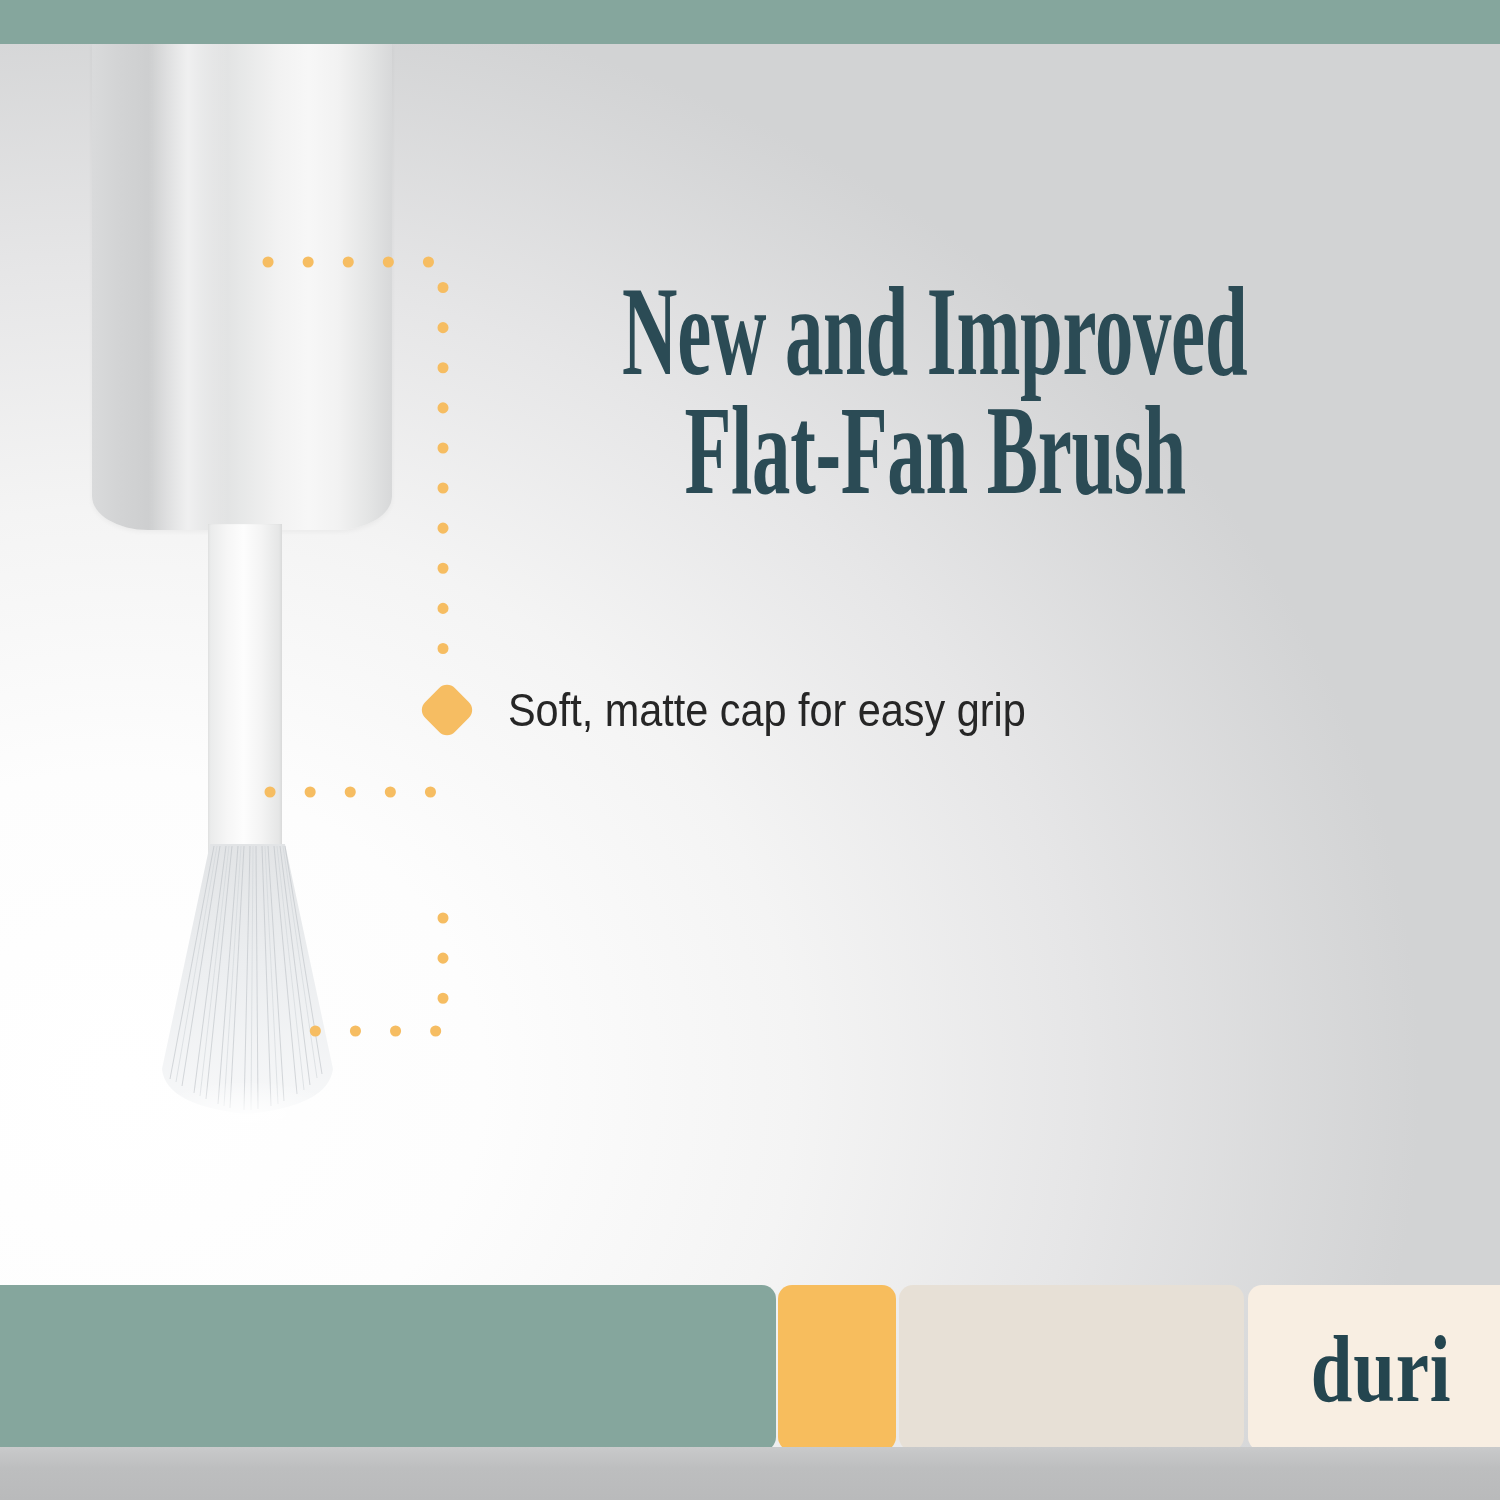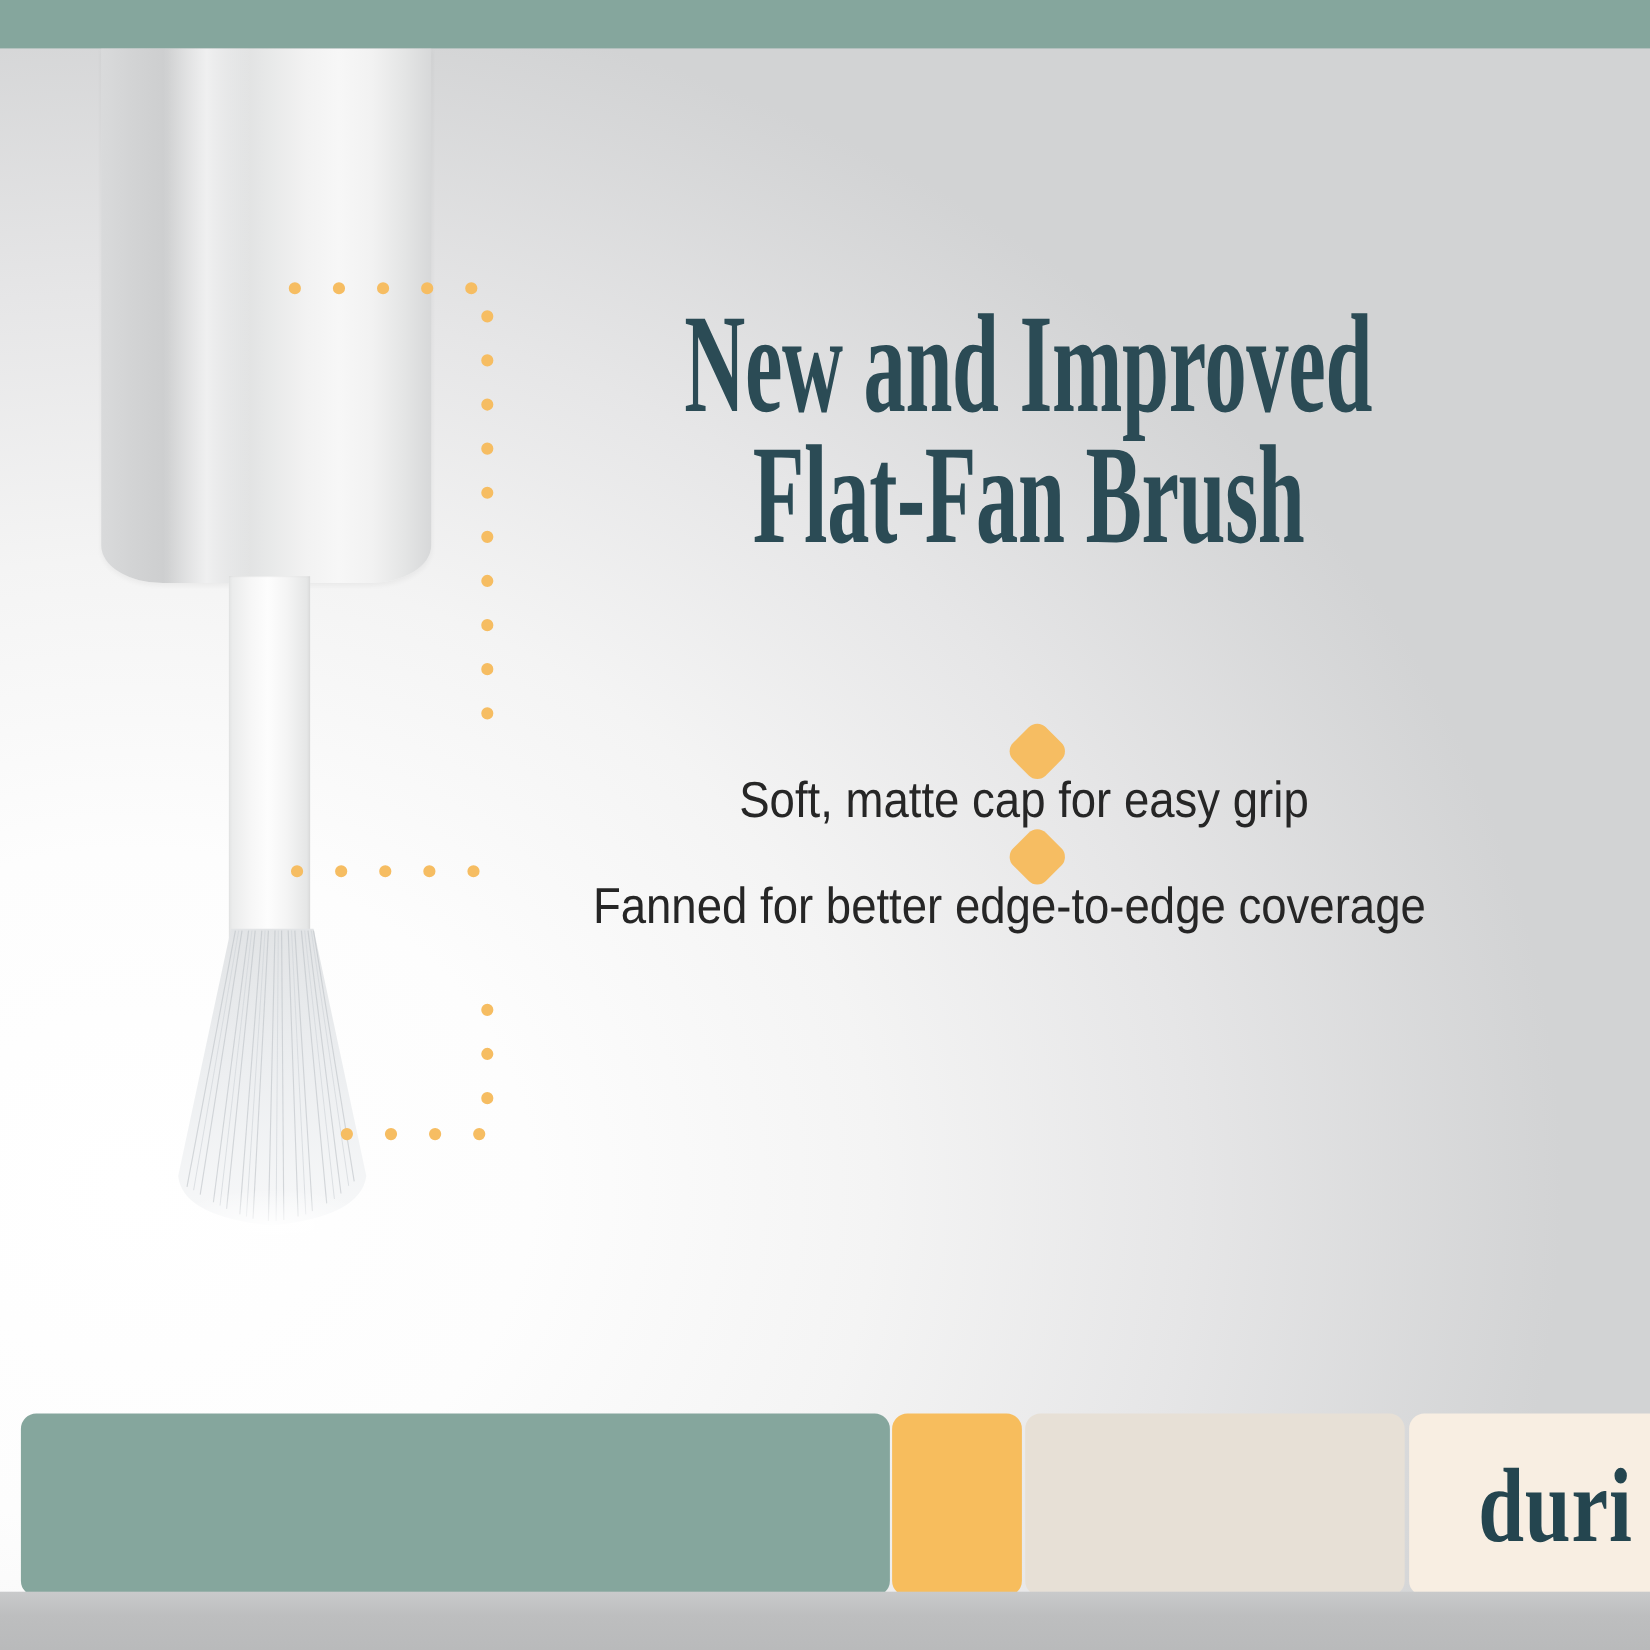--- a/index.html
+++ b/index.html
@@ -82,21 +82,20 @@
 
   
   .bullets{
     position:absolute;left:420px;top:662px;width:1040px;
   }
   .bullet-row{
     position:relative;
     height:96px;
     display:flex;
     align-items:center;
-    flex-direction:column;
   }
   .diamond{
     position:relative;
     flex:0 0 auto;
     width:42px;height:42px;
     margin-left:6px;
     background:#f6bd62;
     border-radius:11px;
     transform:rotate(45deg);
   }
@@ -107,21 +106,21 @@
     font-weight:400;
     font-size:46px;
     line-height:1;
     white-space:nowrap;
     transform:scaleX(0.90);
     transform-origin:left center;
   }
 
   
   .footer{
-    position:absolute;left:0;top:1285px;width:1228px;height:166px;margin-left:33px;
+    position:absolute;left:0;top:1285px;width:1228px;height:166px;
   }
   .fseg{
     position:absolute;top:0;height:166px;
     border-radius:14px;
   }
   .fseg.green{ left:-14px; width:790px; background:#85a69d; }
   .fseg.amber{ left:778px; width:118px; background:#f7bd5d; }
   .fseg.beige{ left:899px; width:345px; background:#e7e0d6; }
   .fseg.cream{ left:1248px; width:266px; background:#f8eee2; }
   .logo{
@@ -214,24 +213,20 @@
   </div>
 
   <div class="bullets">
 
     <div class="bullet-row">
       <div class="diamond"></div>
       <div class="blabel">Soft, matte cap for easy grip</div>
     </div>
 
 
-    <div class="bullet-row">
-      <div class="diamond"></div>
-      <div class="blabel">Fanned for better edge-to-edge coverage</div>
-    </div>
 
   </div>
 
   <div class="footer">
     <div class="fseg green"></div>
     <div class="fseg amber"></div>
     <div class="fseg beige"></div>
     <div class="fseg cream"></div>
     <div class="logo">
       <span>duri</span>

